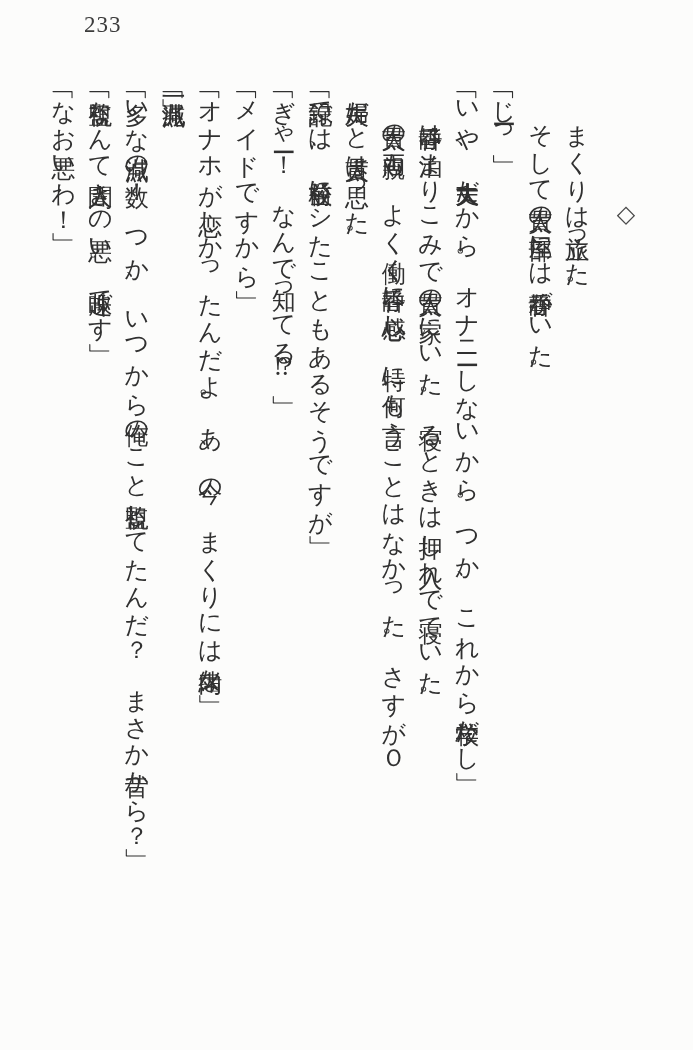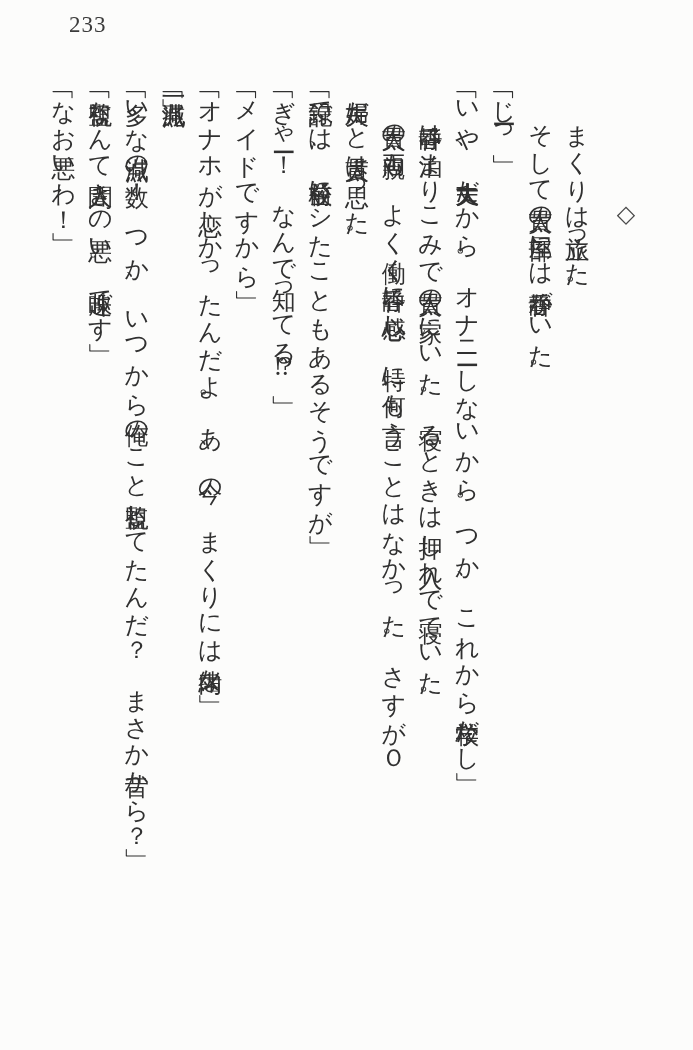--- a/index.html
+++ b/index.html
@@ -12,21 +12,21 @@
     width: 693px;
     height: 1050px;
     background: #fcfcfb;
     overflow: hidden;
     font-family: "Liberation Serif", "DejaVu Serif", serif;
     color: #303030;
   }
   .page-number {
     position: absolute;
     top: 12px;
-    left: 69px;
+    left: 84px;
     font-size: 23px;
     letter-spacing: 1px;
     color: #3b3b3b;
   }
   .text-block {
     position: absolute;
     top: 84px;
     right: 49px;
     height: 918px;
     writing-mode: vertical-rl;

